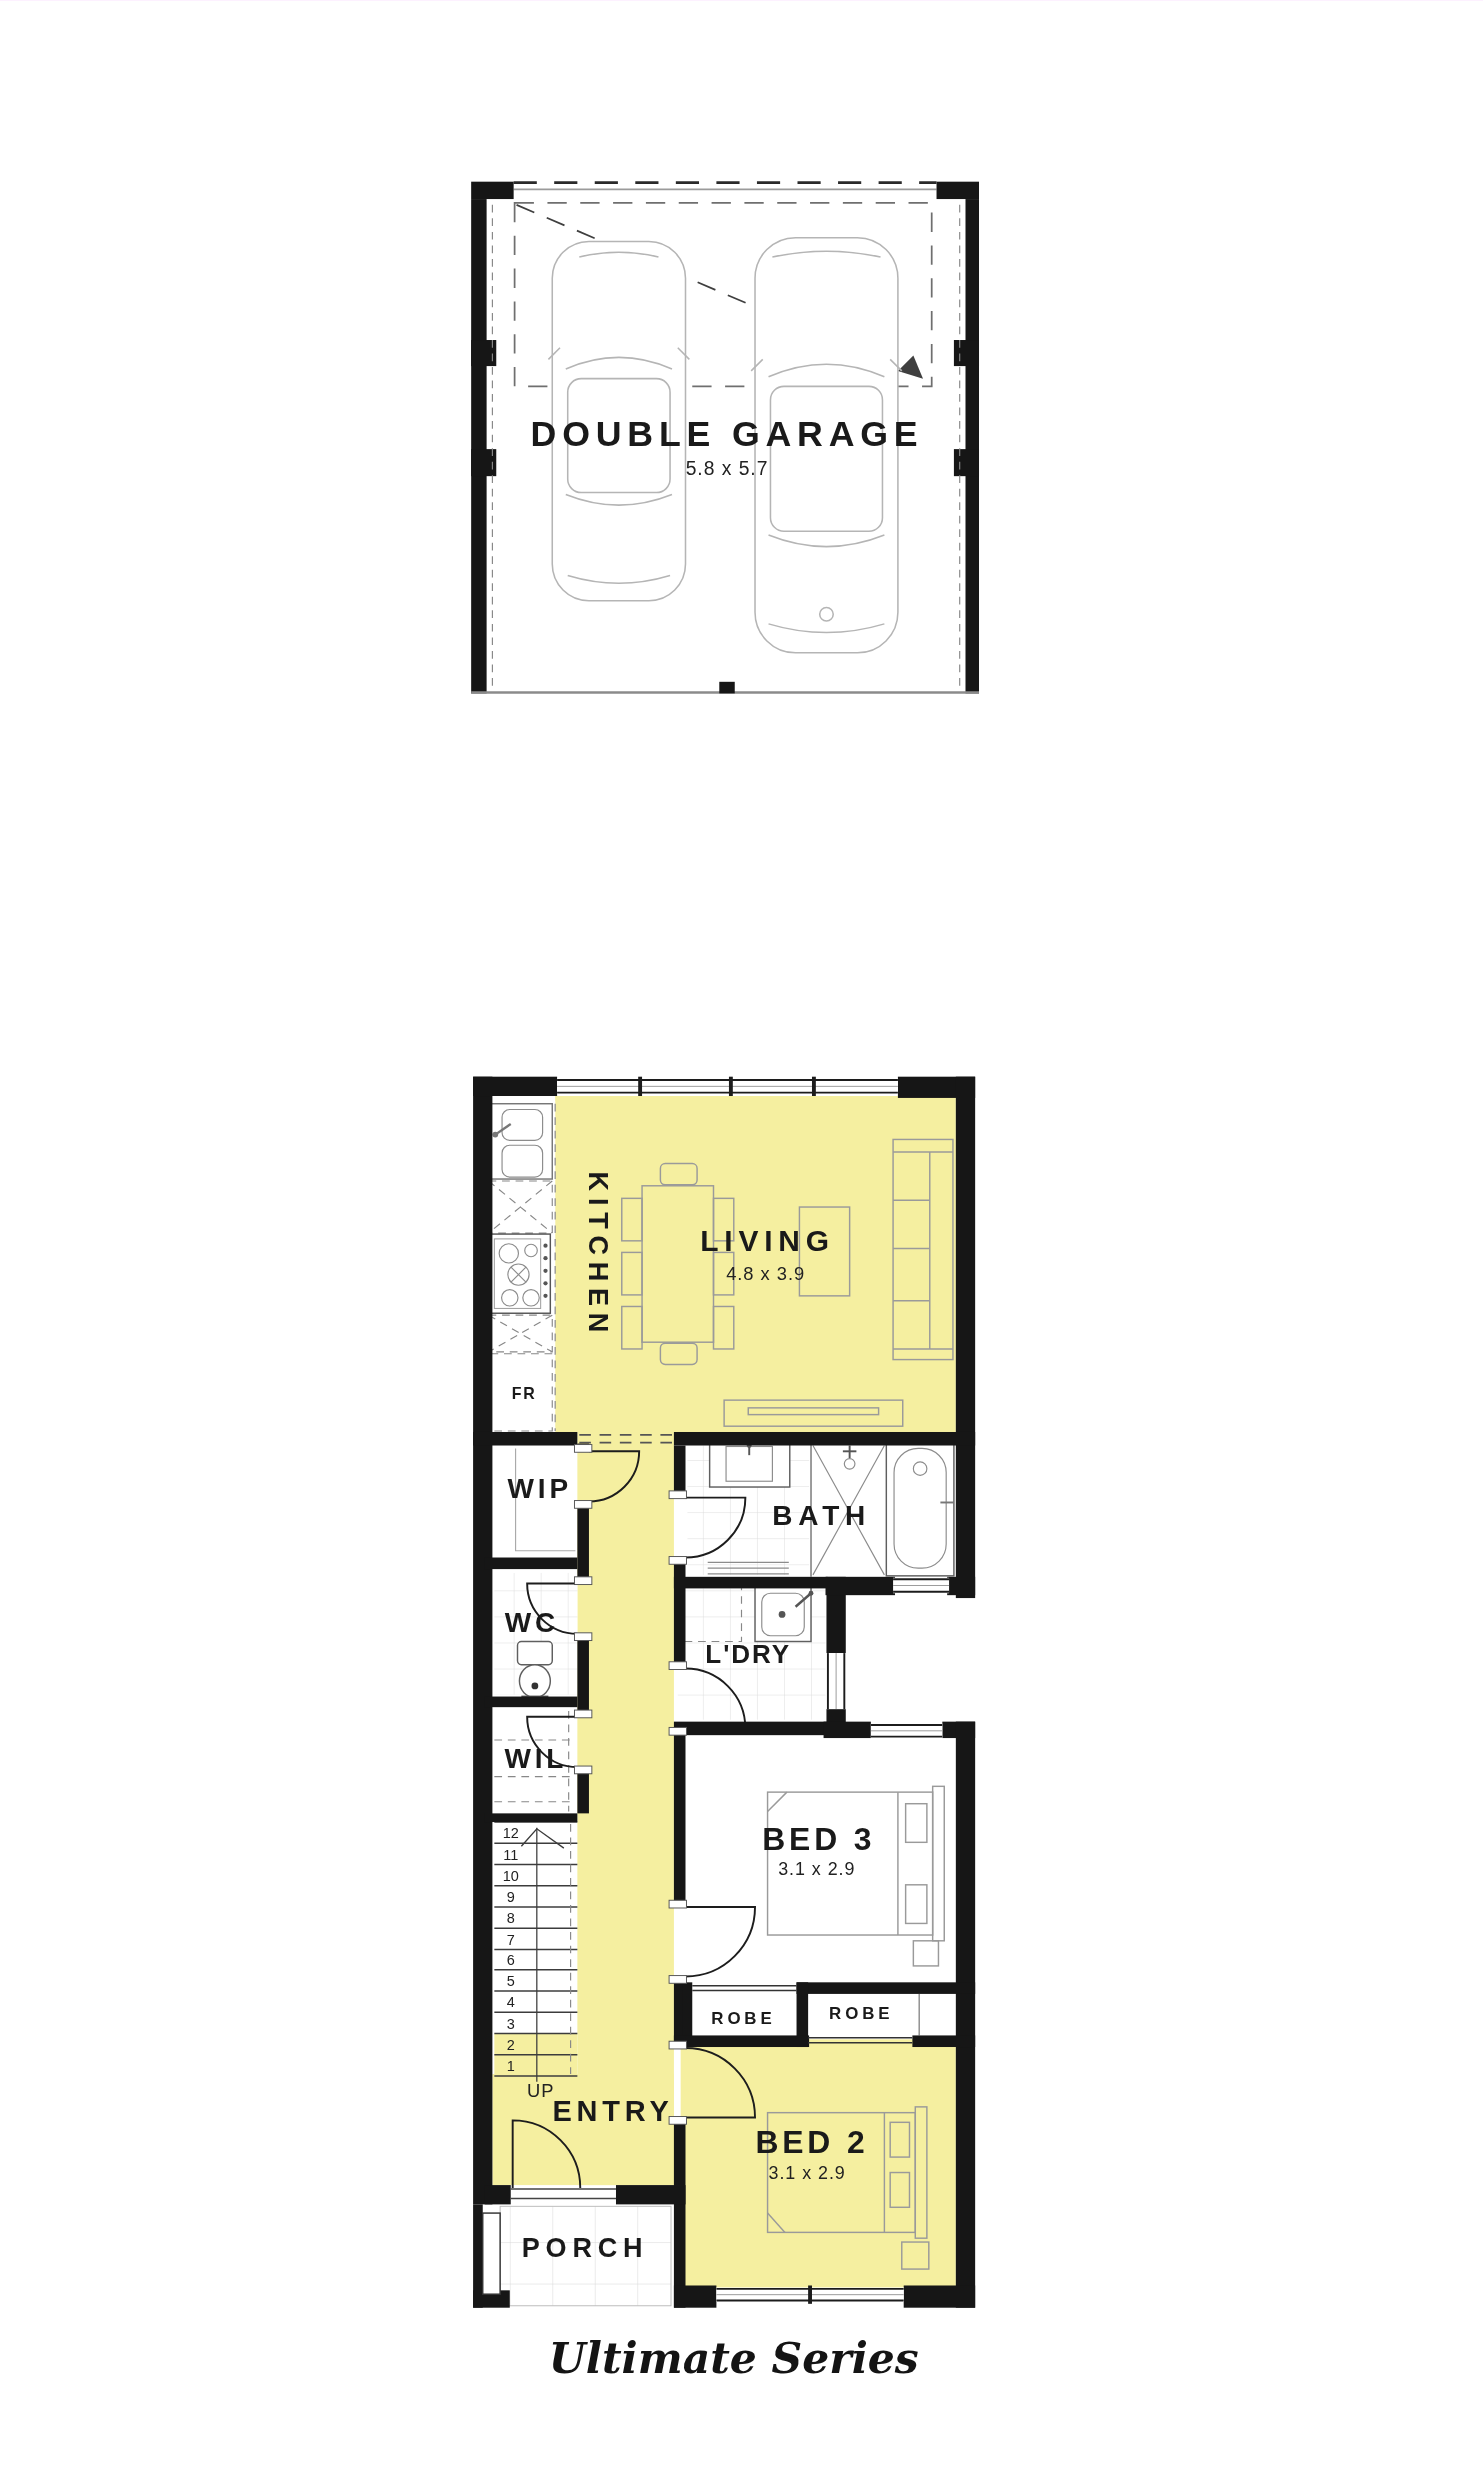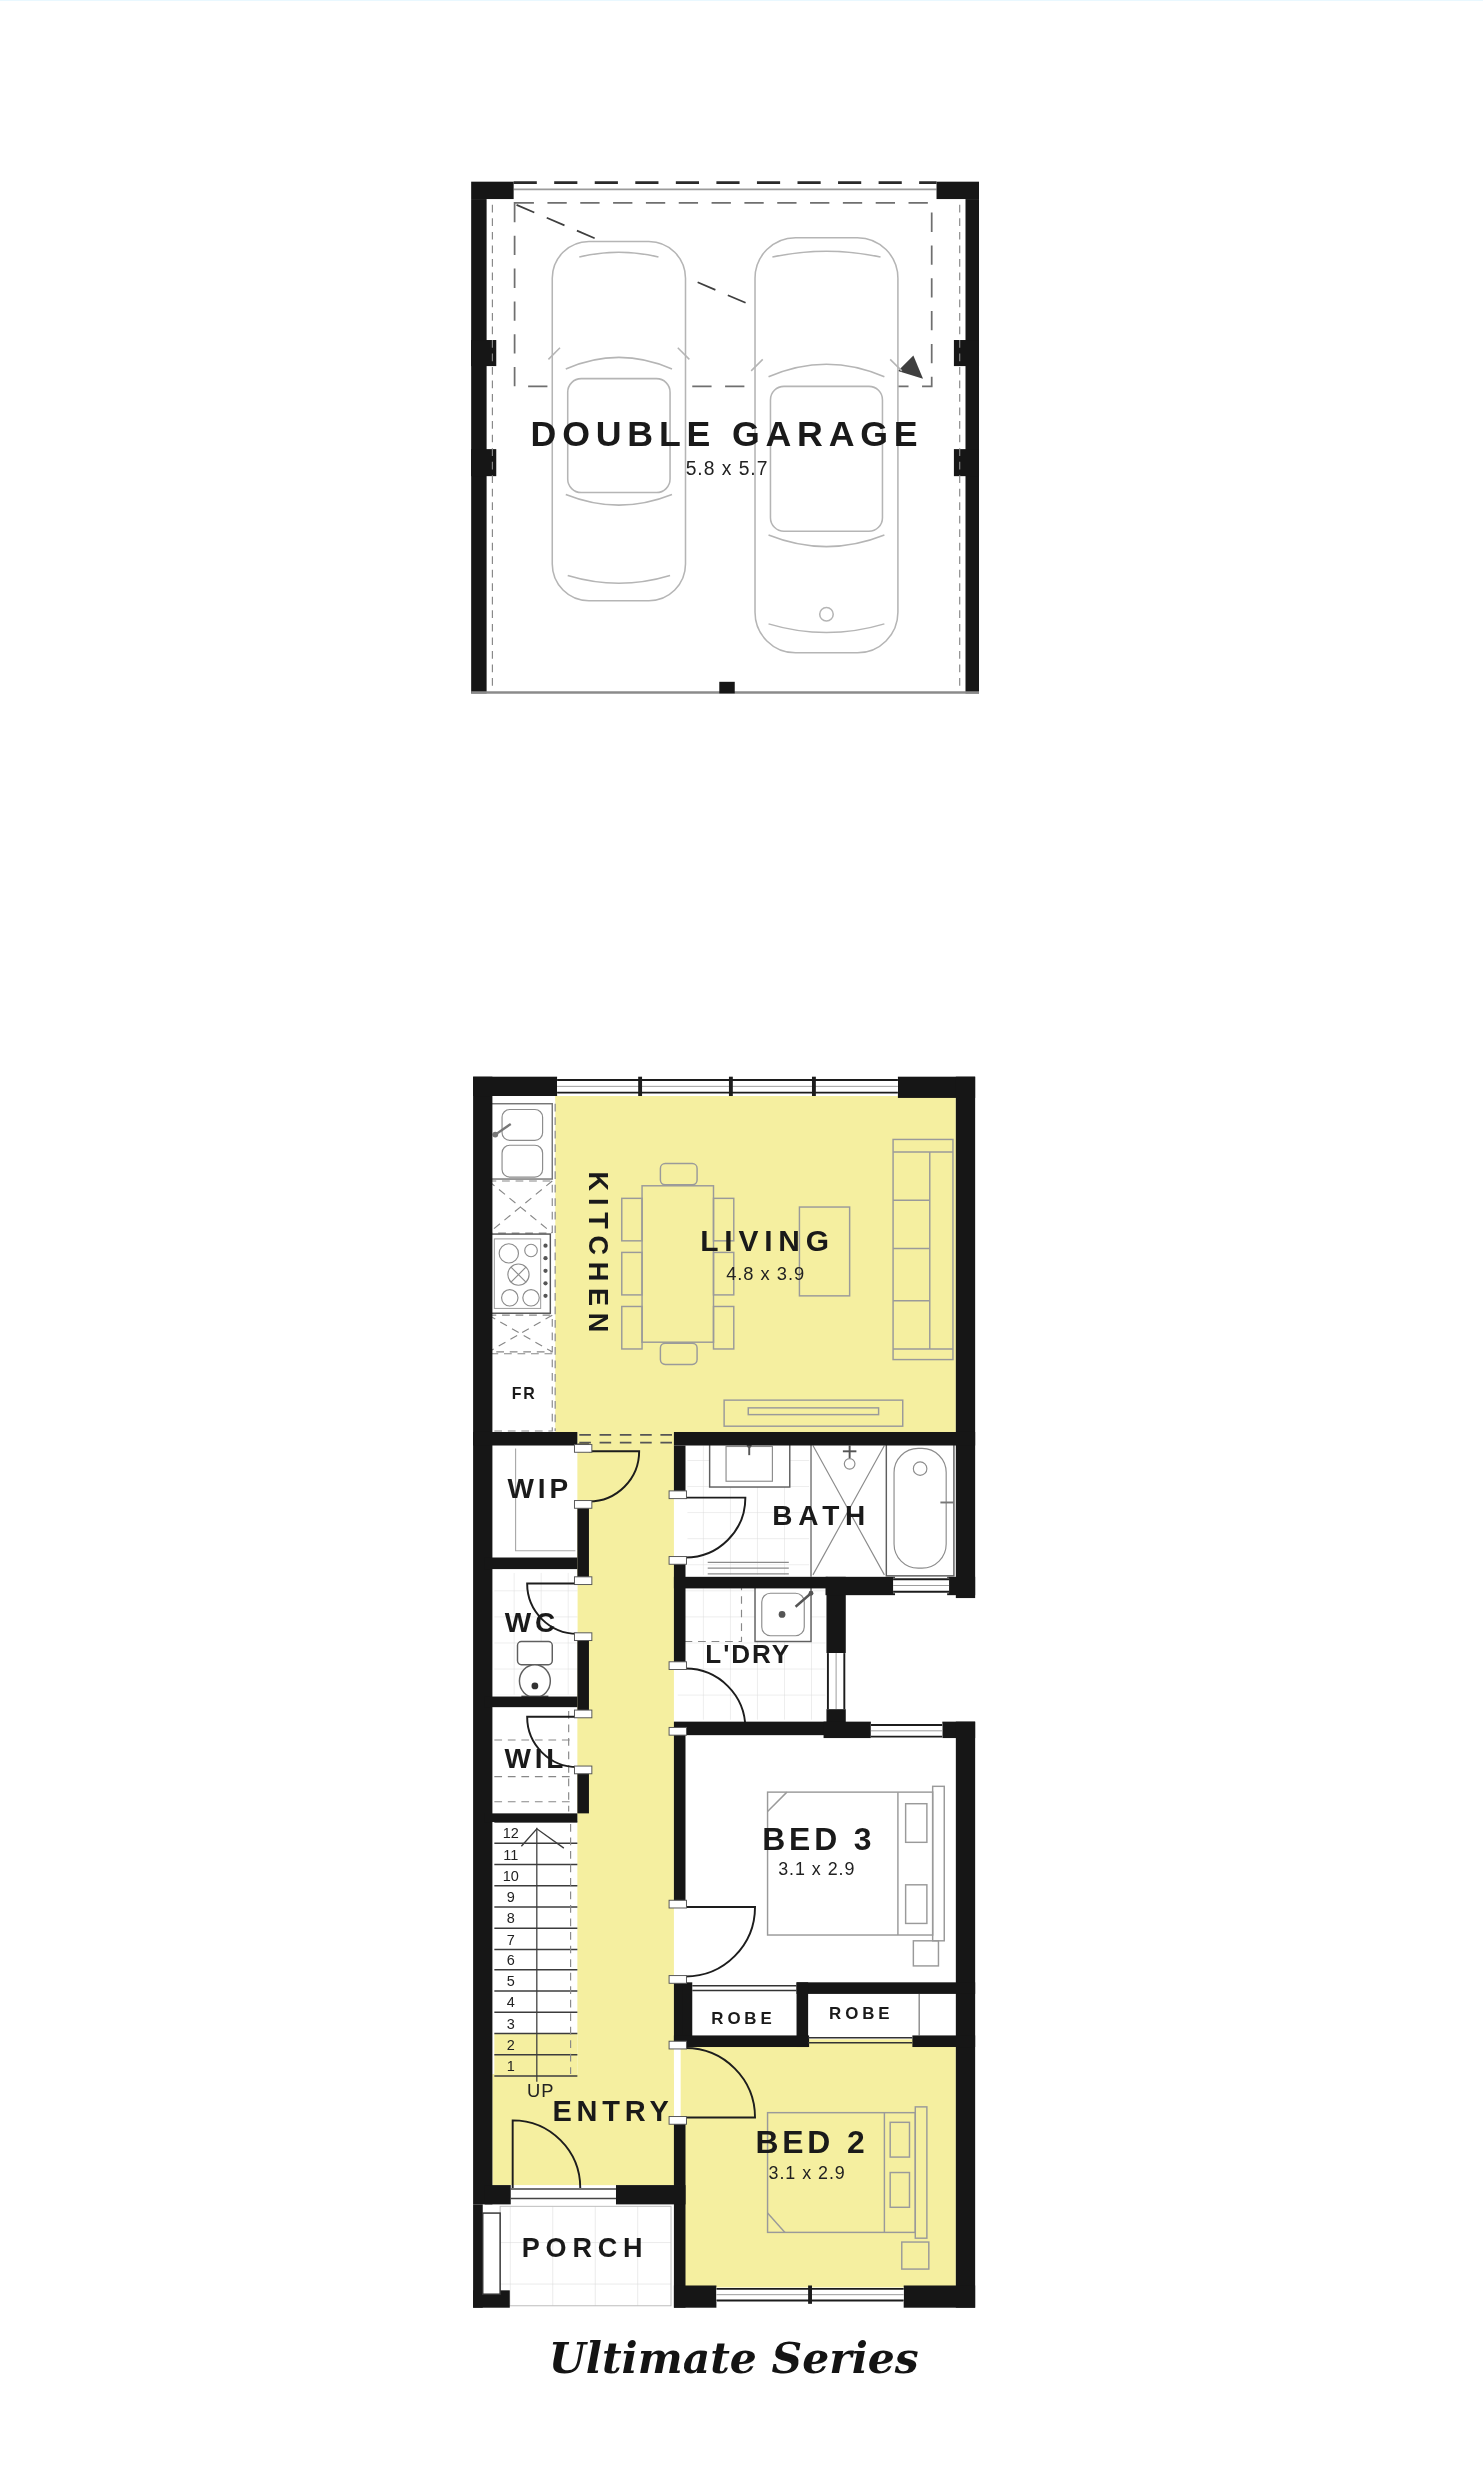--- a/index.html
+++ b/index.html
@@ -1,16 +1,16 @@
 <!DOCTYPE html>
 <html><head>
 <meta charset="utf-8">
 <style>
   html,body{margin:0;padding:0;background:#ffffff;}
-  .page{width:1483px;height:2472px;position:relative;background:#7dd3fc;}
+  .page{width:1483px;height:2472px;position:relative;background:#f0abfc;}
   svg{display:block;}
   text{font-family:"Liberation Sans",sans-serif;}
   .lbl{font-weight:700;fill:#1a1a1a;}
   .dim{font-weight:400;fill:#222222;}
   .tiny{font-weight:700;fill:#1a1a1a;}
   .stairnum{font-weight:400;fill:#222;}
   .script{font-family:"DejaVu Serif",serif;font-style:italic;font-weight:700;fill:#141414;}
   .wall{fill:#161616;}
   .furn{stroke:#9a9a9a;stroke-width:1.5;fill:none;}
   .fix{stroke:#5f5f5f;stroke-width:1.5;fill:#ffffff;}

